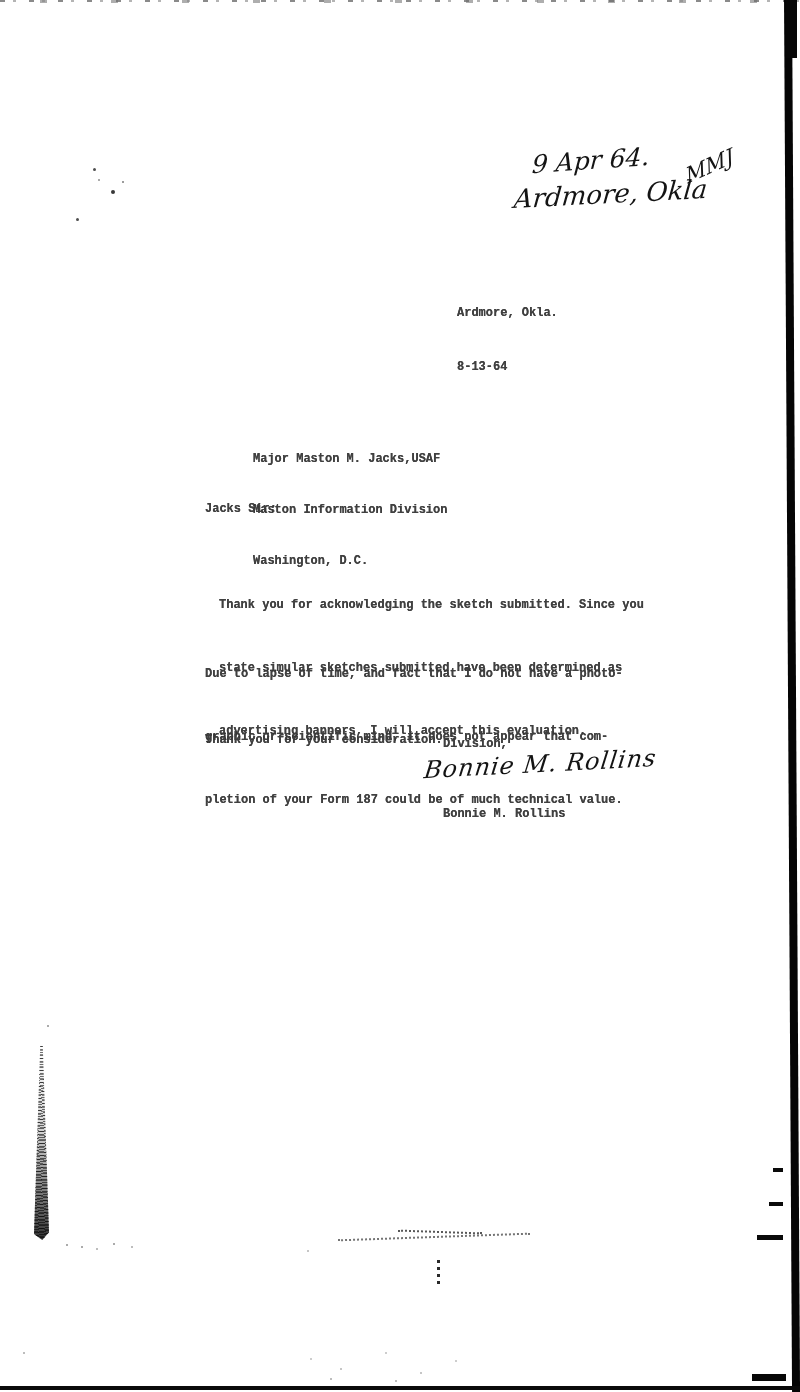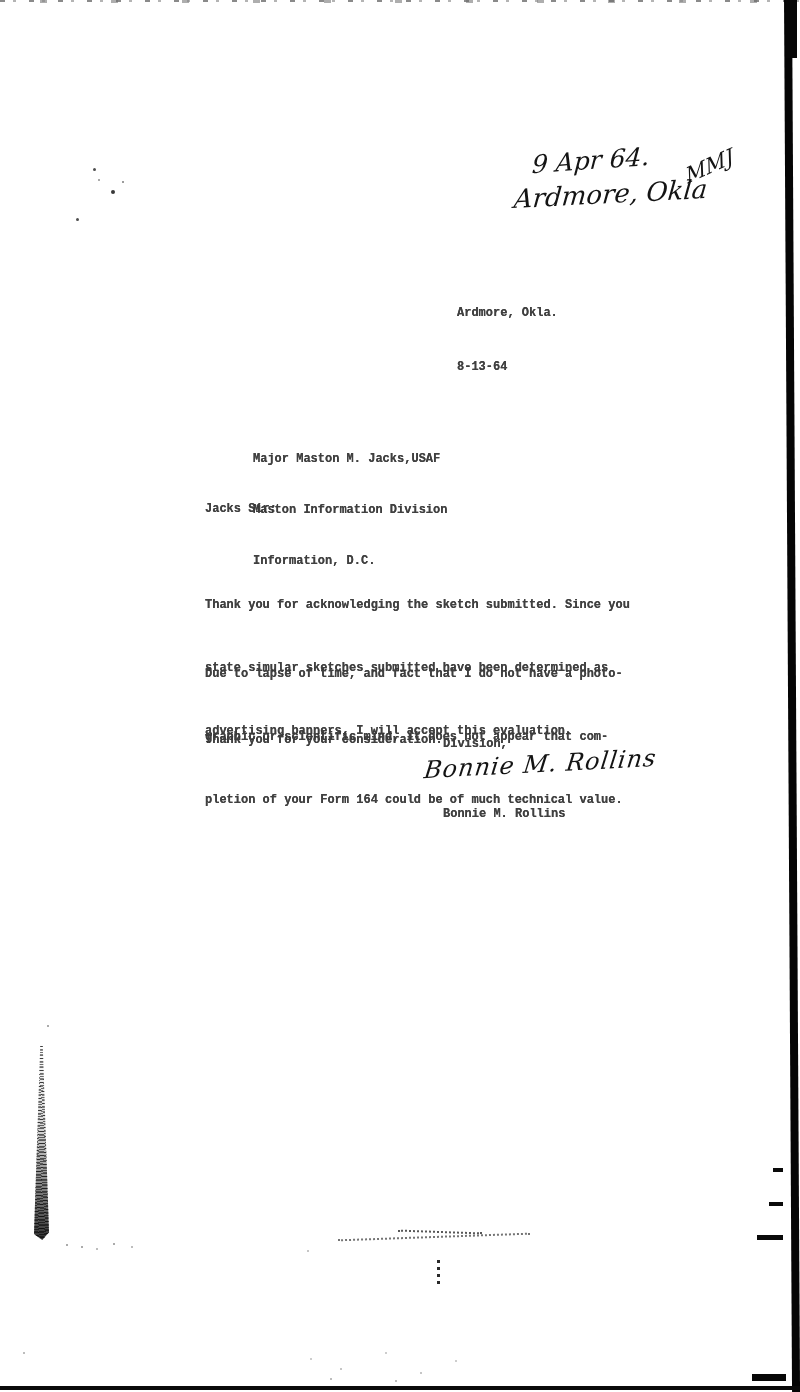--- a/index.html
+++ b/index.html
@@ -10,21 +10,21 @@
   }
   
   .typed {
     position:absolute; color:#404040; font-weight:700; font-size:12px;
     line-height:21px; white-space:pre; letter-spacing:0;
     text-shadow:0 0 0.5px rgba(10,10,10,0.75);
   }
   .dateline  { left:457px; top:268px; line-height:18px; }
   .recipient { left:205px; top:417px; line-height:17px;margin-left:48px; }
   .salutation{ left:205px; top:499px; }
-  .para-1 { left:205px; top:553px; }
+  .para-1 { left:219px; top:553px; }
   .para-2 { left:205px; top:622px; }
   .para-3 { left:205px; top:688px; }
   .closing { left:443px; top:734px; }
   .signed-name { left:443px; top:804px; }
 
   
   .hand {
     position:absolute; color:#141414;
     font-family:"DejaVu Serif", serif; font-style:italic;
     white-space:pre;
@@ -115,34 +115,34 @@
   <div class="hand ann-initials">MMJ</div>
 
   <div class="typed dateline">
     <div>Ardmore, Okla.</div>
     <div>8-13-64</div>
   </div>
 
   <div class="typed recipient">
     <div>Major Maston M. Jacks,USAF</div>
     <div>Maston Information Division</div>
-    <div>Information, D.C.</div>
+    <div>Washington, D.C.</div>
   </div>
 
   <div class="typed salutation">Jacks Sir:</div>
 
   <div class="typed para-1">
     <div>Thank you for acknowledging the sketch submitted. Since you</div>
     <div>state simular sketches submitted have been determined as</div>
     <div>advertising banners, I will accept this evaluation.</div>
   </div>
   <div class="typed para-2">
     <div>Due to lapse of time, and fact that I do not have a photo-</div>
     <div>graphic or scientific mind, it does not appear that com-</div>
-    <div>pletion of your Form 164 could be of much technical value.</div>
+    <div>pletion of your Form 187 could be of much technical value.</div>
   </div>
   <div class="typed para-3">
     <div>Thank you for your consideration.</div>
   </div>
 
   <div class="typed closing">Division,</div>
   <div class="hand signature">Bonnie M. Rollins</div>
   <div class="typed signed-name">Bonnie M. Rollins</div>
 
 </div>

